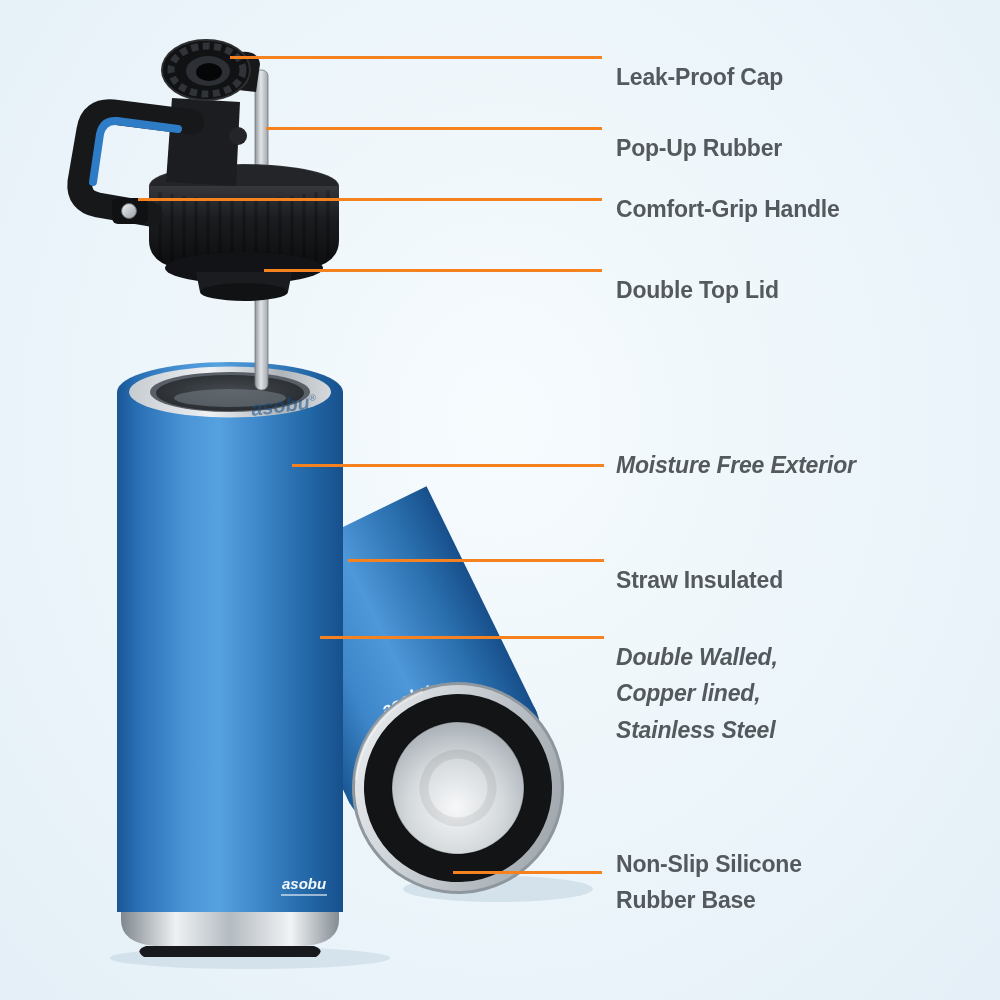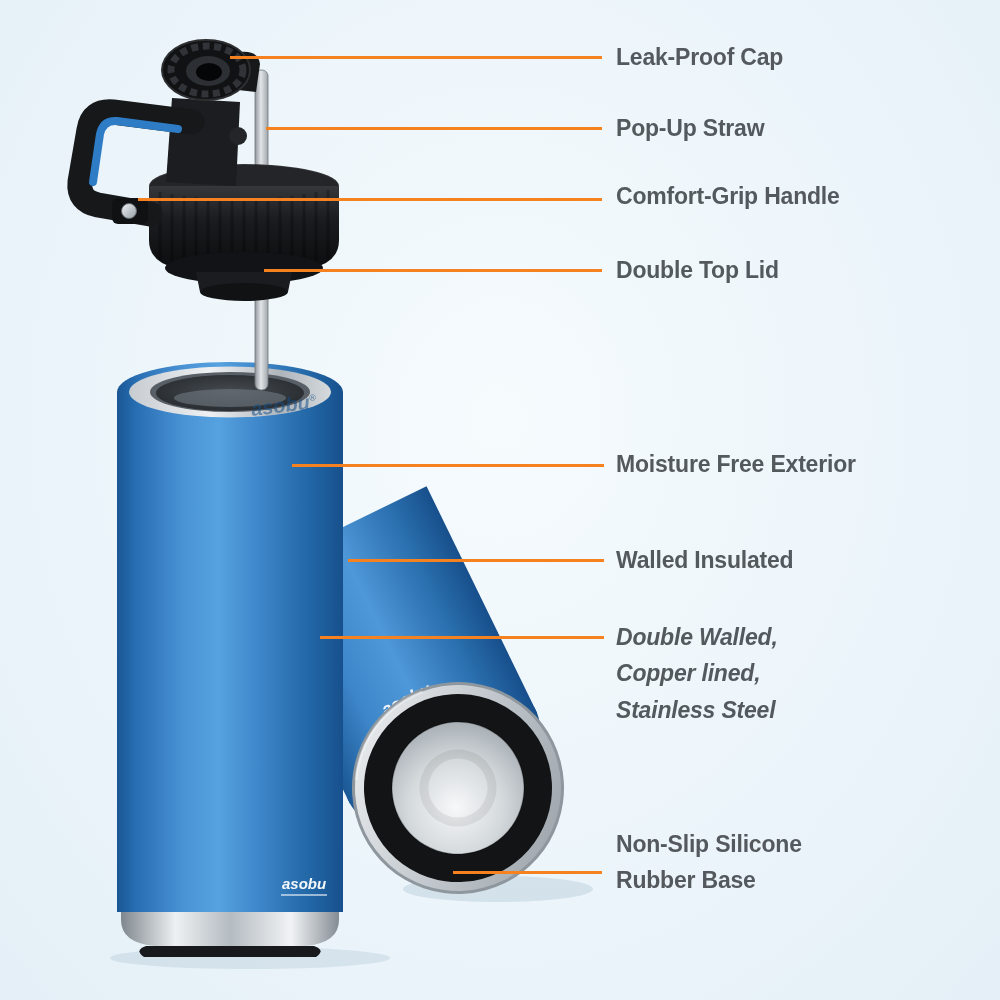--- a/index.html
+++ b/index.html
@@ -17,20 +17,21 @@
   }
   .label{
     position:absolute;
     left:616px;
     color:#54595e;
     font-size:23px;
     font-weight:700;
     letter-spacing:-0.2px;
     line-height:1.58;
     white-space:pre-line;
+    margin-top:20px;
   }
   svg text{font-family:"Liberation Sans", sans-serif;}
 </style>
 </head>
 <body>
 
 <div class="stage" style="--bg: #ecf5fa;">
 
   <svg width="1000" height="1000" viewBox="0 0 1000 1000">
     <defs>
@@ -185,45 +186,45 @@
 
   
   <div>
     <div class="leader" style="left:230px; top:56px;  width:372px;"></div>
     <div class="label" style="top:39px;">Leak-Proof Cap</div>
   </div>
 
   
   <div>
     <div class="leader" style="left:266px; top:127px; width:336px;"></div>
-    <div class="label" style="top:110px;">Pop-Up Straw</div>
+    <div class="label" style="top:110px;">Pop-Up Rubber</div>
   </div>
 
   
   <div>
     <div class="leader" style="left:138px; top:198px; width:464px;"></div>
-    <div class="label" style="top:178px;text-align:right;">Comfort-Grip Handle</div>
+    <div class="label" style="top:171px;text-align:right;">Comfort-Grip Handle</div>
   </div>
 
   
   <div>
     <div class="leader" style="left:264px; top:269px; width:338px;"></div>
     <div class="label" style="top:252px;">Double Top Lid</div>
   </div>
 
   
   <div>
     <div class="leader" style="left:292px; top:464px; width:312px;"></div>
-    <div class="label" style="top:446px;">Moisture Free Exterior</div>
+    <div class="label" style="top:427px;font-style:italic;">Moisture Free Exterior</div>
   </div>
 
   
   <div>
     <div class="leader" style="left:348px; top:559px; width:256px;"></div>
-    <div class="label" style="top:542px;">Walled Insulated</div>
+    <div class="label" style="top:542px;">Straw Insulated</div>
   </div>
 
   
   <div>
     <div class="leader" style="left:320px; top:636px; width:284px;"></div>
     <div class="label" style="top:619px;font-style:italic;">Double Walled,
 Copper lined,
 Stainless Steel</div>
   </div>
 

